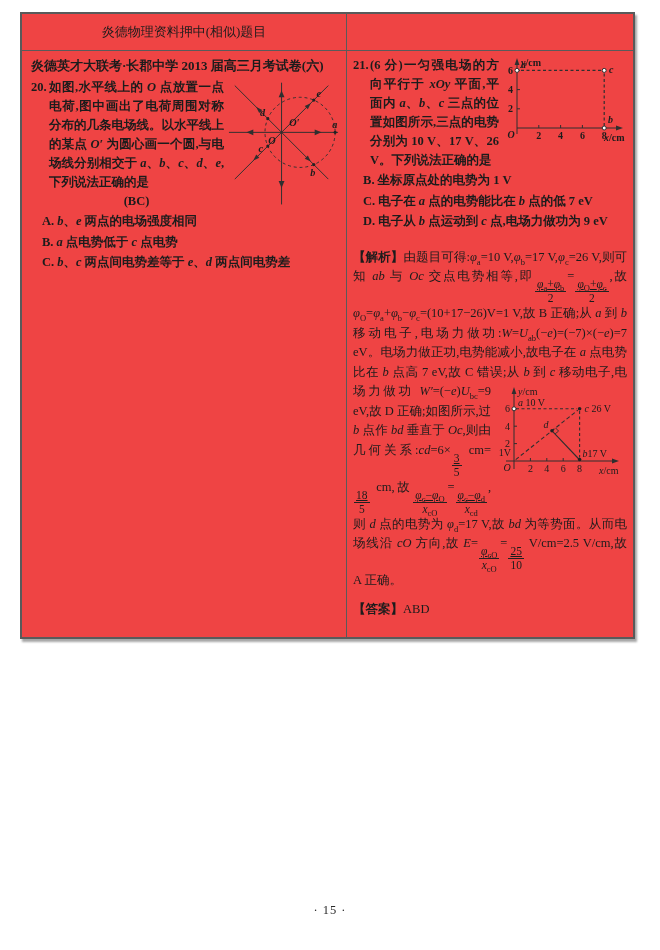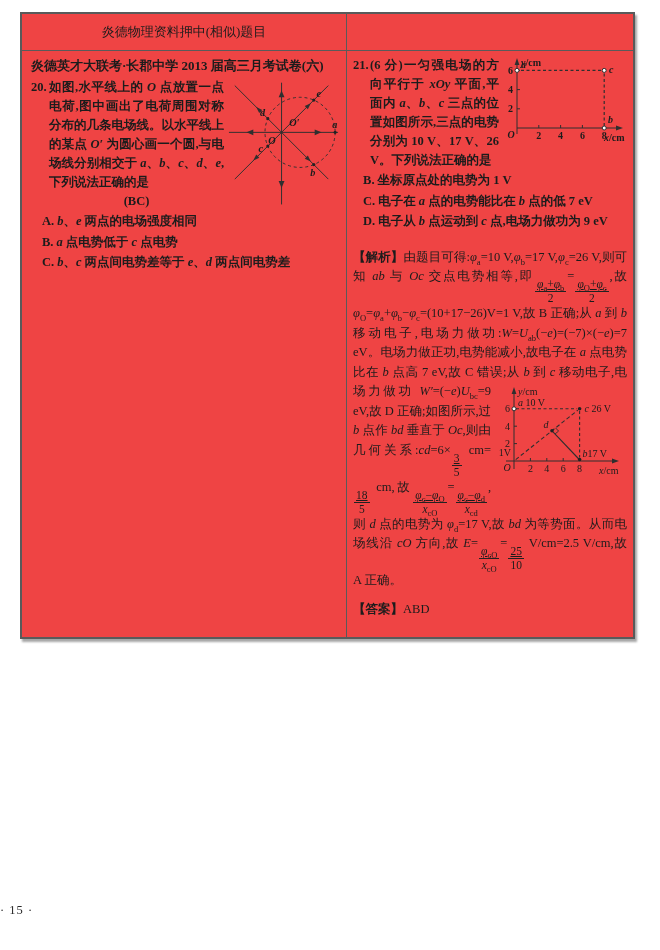--- a/index.html
+++ b/index.html
@@ -35,21 +35,21 @@
   .blabel{font-family:"Liberation Sans","DejaVu Sans",sans-serif;font-weight:bold;}
   .answerline{font-size:12.5px;line-height:20px;margin-top:8px;text-align:left;}
   i{font-style:italic;}
   sub{font-size:8.5px;line-height:0;}
   .frac{display:inline-flex;flex-direction:column;text-align:center;vertical-align:-8px;line-height:11px;font-size:11.5px;margin:0 1px;}
   .frac .fnum{border-bottom:1px solid #222;padding:0 2px 1px;text-decoration:underline;}
   .frac .fden{padding-top:1px;}
   svg{display:block;}
   svg line, svg path, svg circle.cir{stroke:#2f2f2f;}
   svg text{fill:#1c1c1c;font-family:"Liberation Serif","DejaVu Serif",serif;}
-  .page-num{position:absolute;left:0;top:903px;width:100%;font-size:12.5px;color:#2a2a2a;letter-spacing:1px;}
+  .page-num{position:absolute;left:0;top:903px;width:100%;text-align:center;font-size:12.5px;color:#2a2a2a;letter-spacing:1px;}
 </style>
 </head>
 <body>
 
 <div class="sheet">
   <div class="hdr">
     <div class="hdr-cell hdr-left">炎德物理资料押中(相似)题目</div>
   </div>
   <div class="bdy">
 

